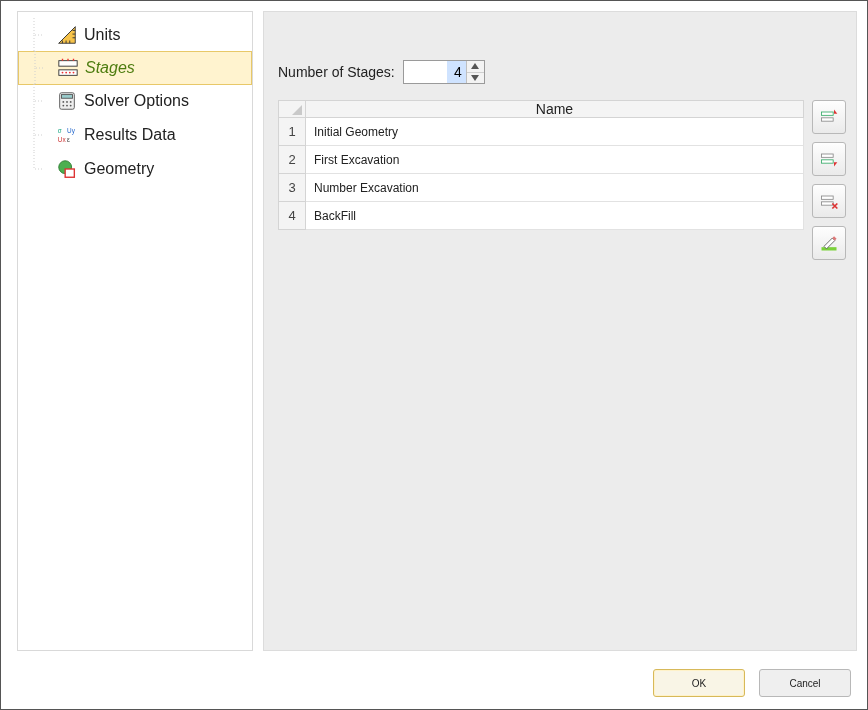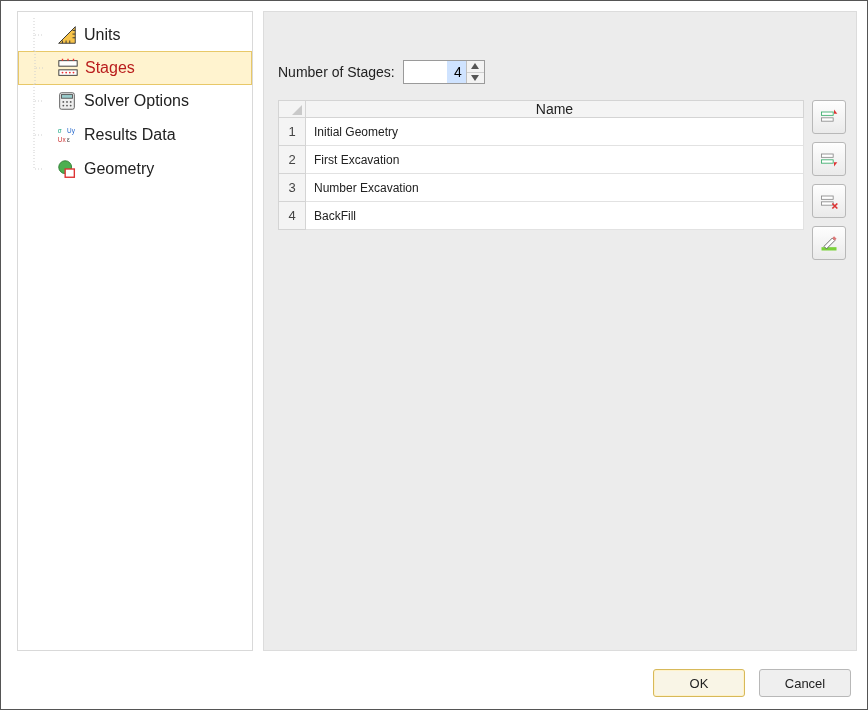--- a/index.html
+++ b/index.html
@@ -56,21 +56,21 @@
     color: #bdbdbd;
   }
   .tree-item .branch svg { width: 22px; height: 34px; }
   .tree-item .icon { width: 22px; height: 22px; display:flex; align-items:center; justify-content:center; }
   .tree-item .label { font-size: 16px; }
   .tree-item.selected {
     background: #fff3cf;
     border: 1px solid #e8c868;
     margin: -1px 0;
   }
-  .tree-item.selected .label { color: #b91c1c; }
+  .tree-item.selected .label { color: #4d7c0f; font-style: italic; }
 
   
   .main {
     flex: 1;
     background: #ececec;
     border: 1px solid #dcdcdc;
     padding: 12px 10px 10px 14px;
     display: flex; flex-direction: column;
     position: relative;
   }
@@ -175,21 +175,21 @@
     gap: 14px;
     padding: 0 16px;
     background: #fff;
   }
   .btn {
     min-width: 92px; height: 28px;
     border: 1px solid #b8b8b8;
     border-radius: 3px;
     background: #efefef;
     display:flex; align-items:center; justify-content:center;
-    font-size: 13px;
+    font-size: 10px;
   }
   .btn.primary {
     border: 1px solid #d7b95a;
     box-shadow: inset 0 0 0 1px #fff2c9;
     background: #f9f5e6;
   }
 </style>
 </head>
 <body>
 

